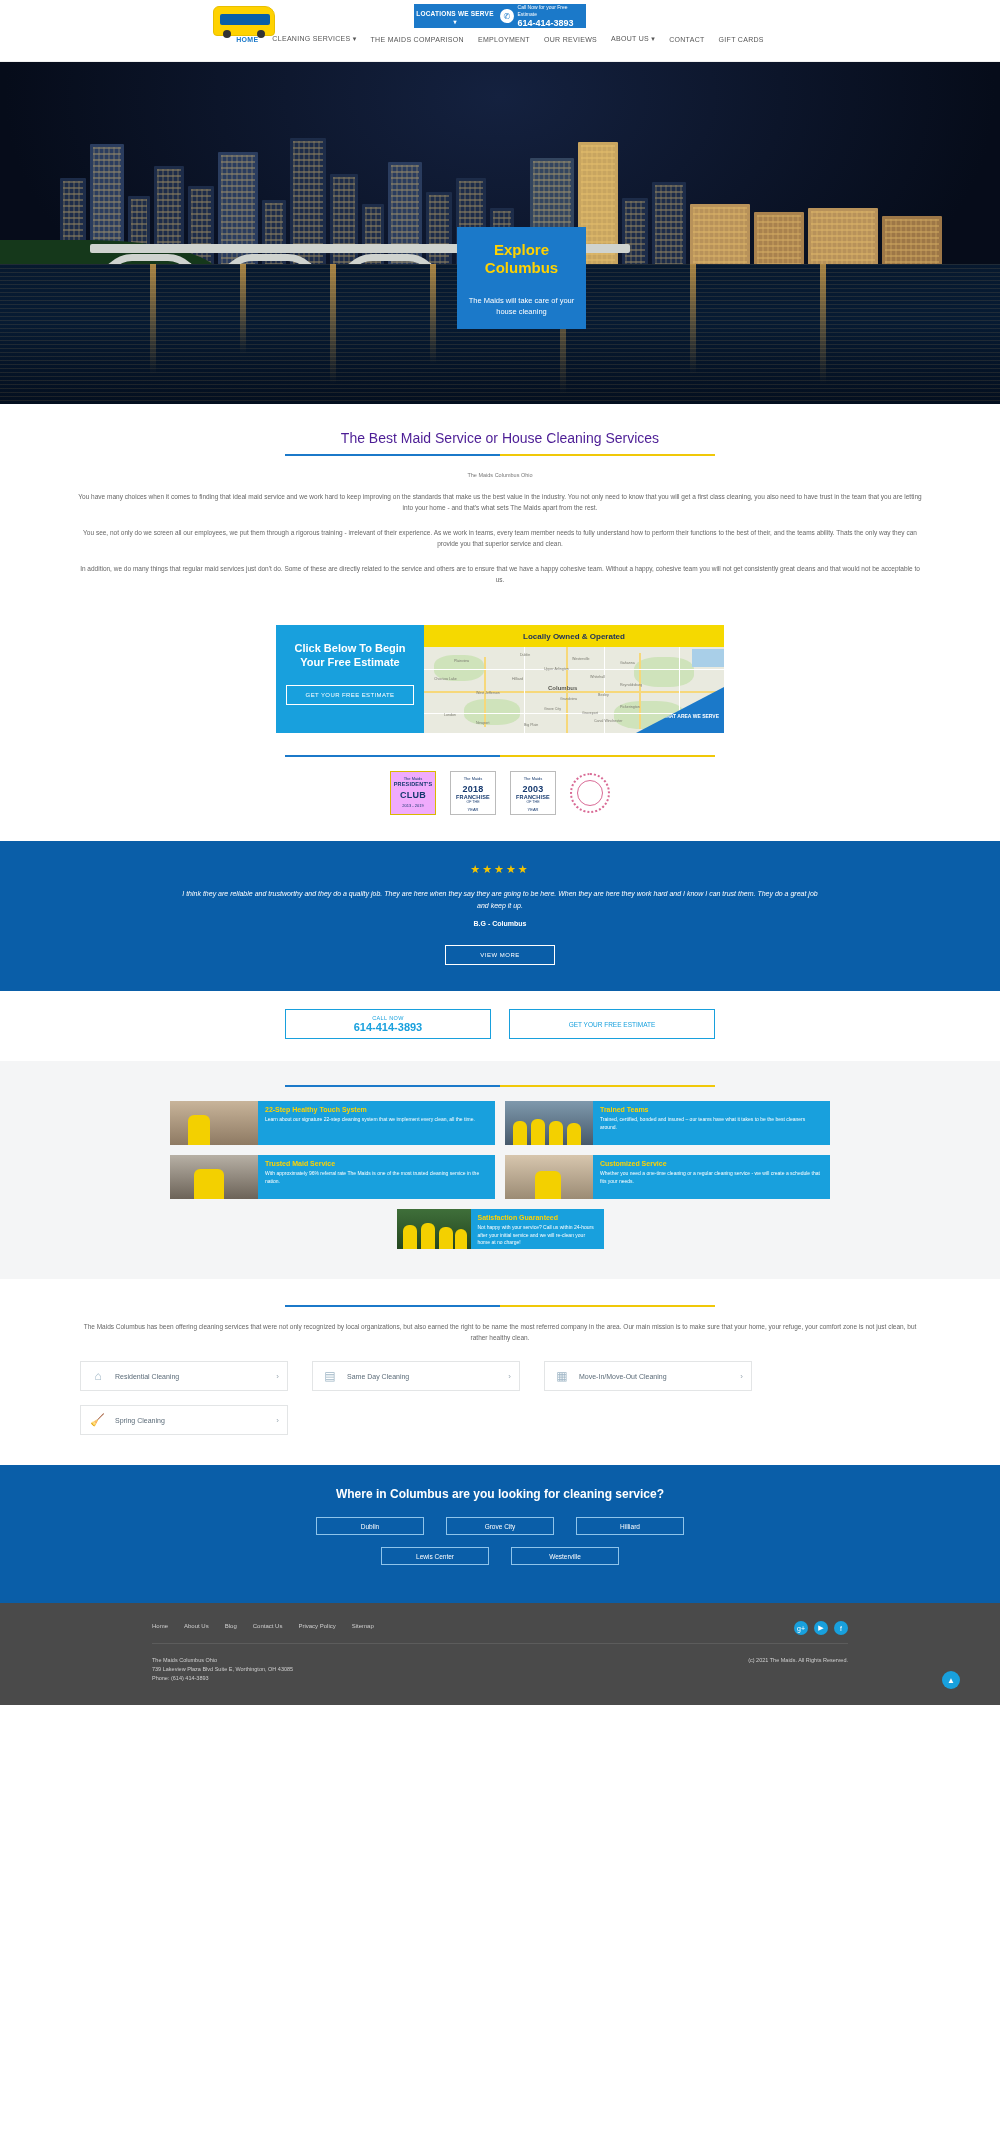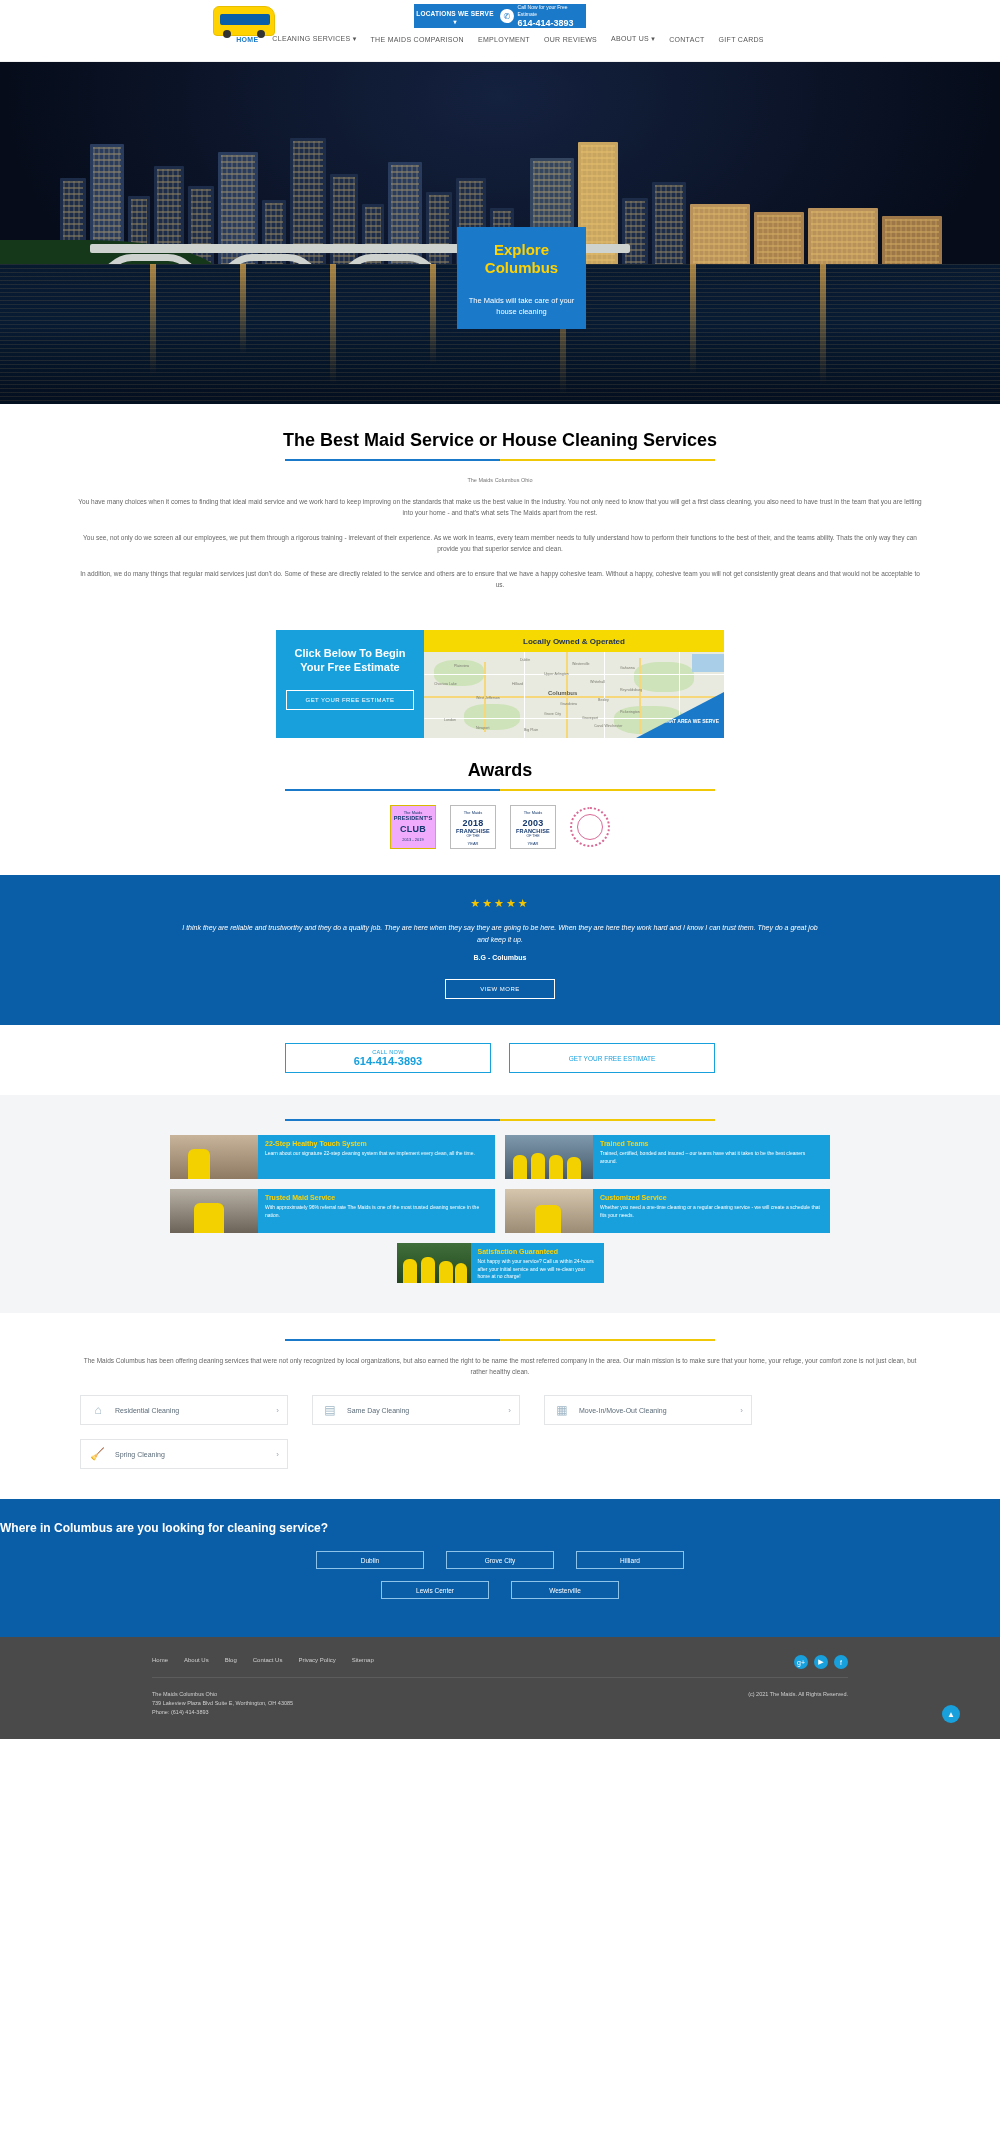--- a/index.html
+++ b/index.html
@@ -140,21 +140,21 @@
   }
   .hero-card h2 {
     color: #ffd200; font-size: 15px; line-height: 18px; font-weight: bold;
   }
   .hero-card p { font-size: 7.5px; margin-top: 18px; line-height: 11px; }
 
   
   .section { width: 1000px; }
   .intro { padding: 26px 0 8px; }
   .sec-title {
-    text-align: center; color: #000000; font-size: 18px; font-weight: bold;
+    text-align: center; color: #4c1d95; font-size: 14px; font-weight: normal;
     padding-bottom: 8px;
   }
   .rule {
     width: 430px; height: 2px; margin: 0 auto 14px;
     background: linear-gradient(to right, #1b79c9 50%, #f0c808 50%);
   }
   .intro p.lead {
     text-align:center; font-size: 5.5px; color:#777; margin-bottom: 10px;
   }
   .intro p {
@@ -278,21 +278,21 @@
     color: #5b6b78; font-size: 7px; background:#fff;
   }
   .svc-item .ico {
     width: 18px; height: 18px; margin-right: 8px; color: #9fb6c6;
     display: flex; align-items: center; justify-content: center; font-size: 12px;
   }
   .svc-item .chev { margin-left: auto; color: #9aa7b1; font-size: 8px; }
 
   
   .locations {
-    background: #0a5ea8; color: #fff; padding: 22px 0 26px; 
+    background: #0a5ea8; color: #fff; padding: 22px 0 26px; text-align: center;
   }
   .locations h3 { font-size: 12px; font-weight: bold; margin-bottom: 16px; }
   .loc-row { display: flex; justify-content: center; gap: 22px; margin-bottom: 12px; }
   .loc-btn {
     width: 108px; height: 18px; border: 1px solid #8fc4ea; font-size: 6.5px;
     display: flex; align-items: center; justify-content: center;
   }
 
   
   .footer { background: #4a4a4a; color: #cfcfcf; padding: 20px 0 22px; position: relative; }
@@ -461,21 +461,20 @@
         <div class="lbl" style="left:136px; top:50px;">Grandview</div>
         <div class="lbl" style="left:174px; top:46px;">Bexley</div>
         <div class="lbl" style="left:166px; top:28px;">Whitehall</div>
         <div class="lbl" style="left:158px; top:64px;">Groveport</div>
         <div class="map-corner">SEE WHAT AREA WE SERVE</div>
       </div>
     </div>
   </div>
 
   <div class="section awards">
-    <div class="sec-title">Awards</div>
     <div class="rule"></div>
     <div class="badges">
       <div class="badge gold">
         <span class="top">The Maids</span>
         <span class="mid">PRESIDENT'S</span>
         <span class="big">CLUB</span>
         <span class="yrs">2013 - 2019</span>
       </div>
       <div class="badge">
         <span class="top">The Maids</span>

